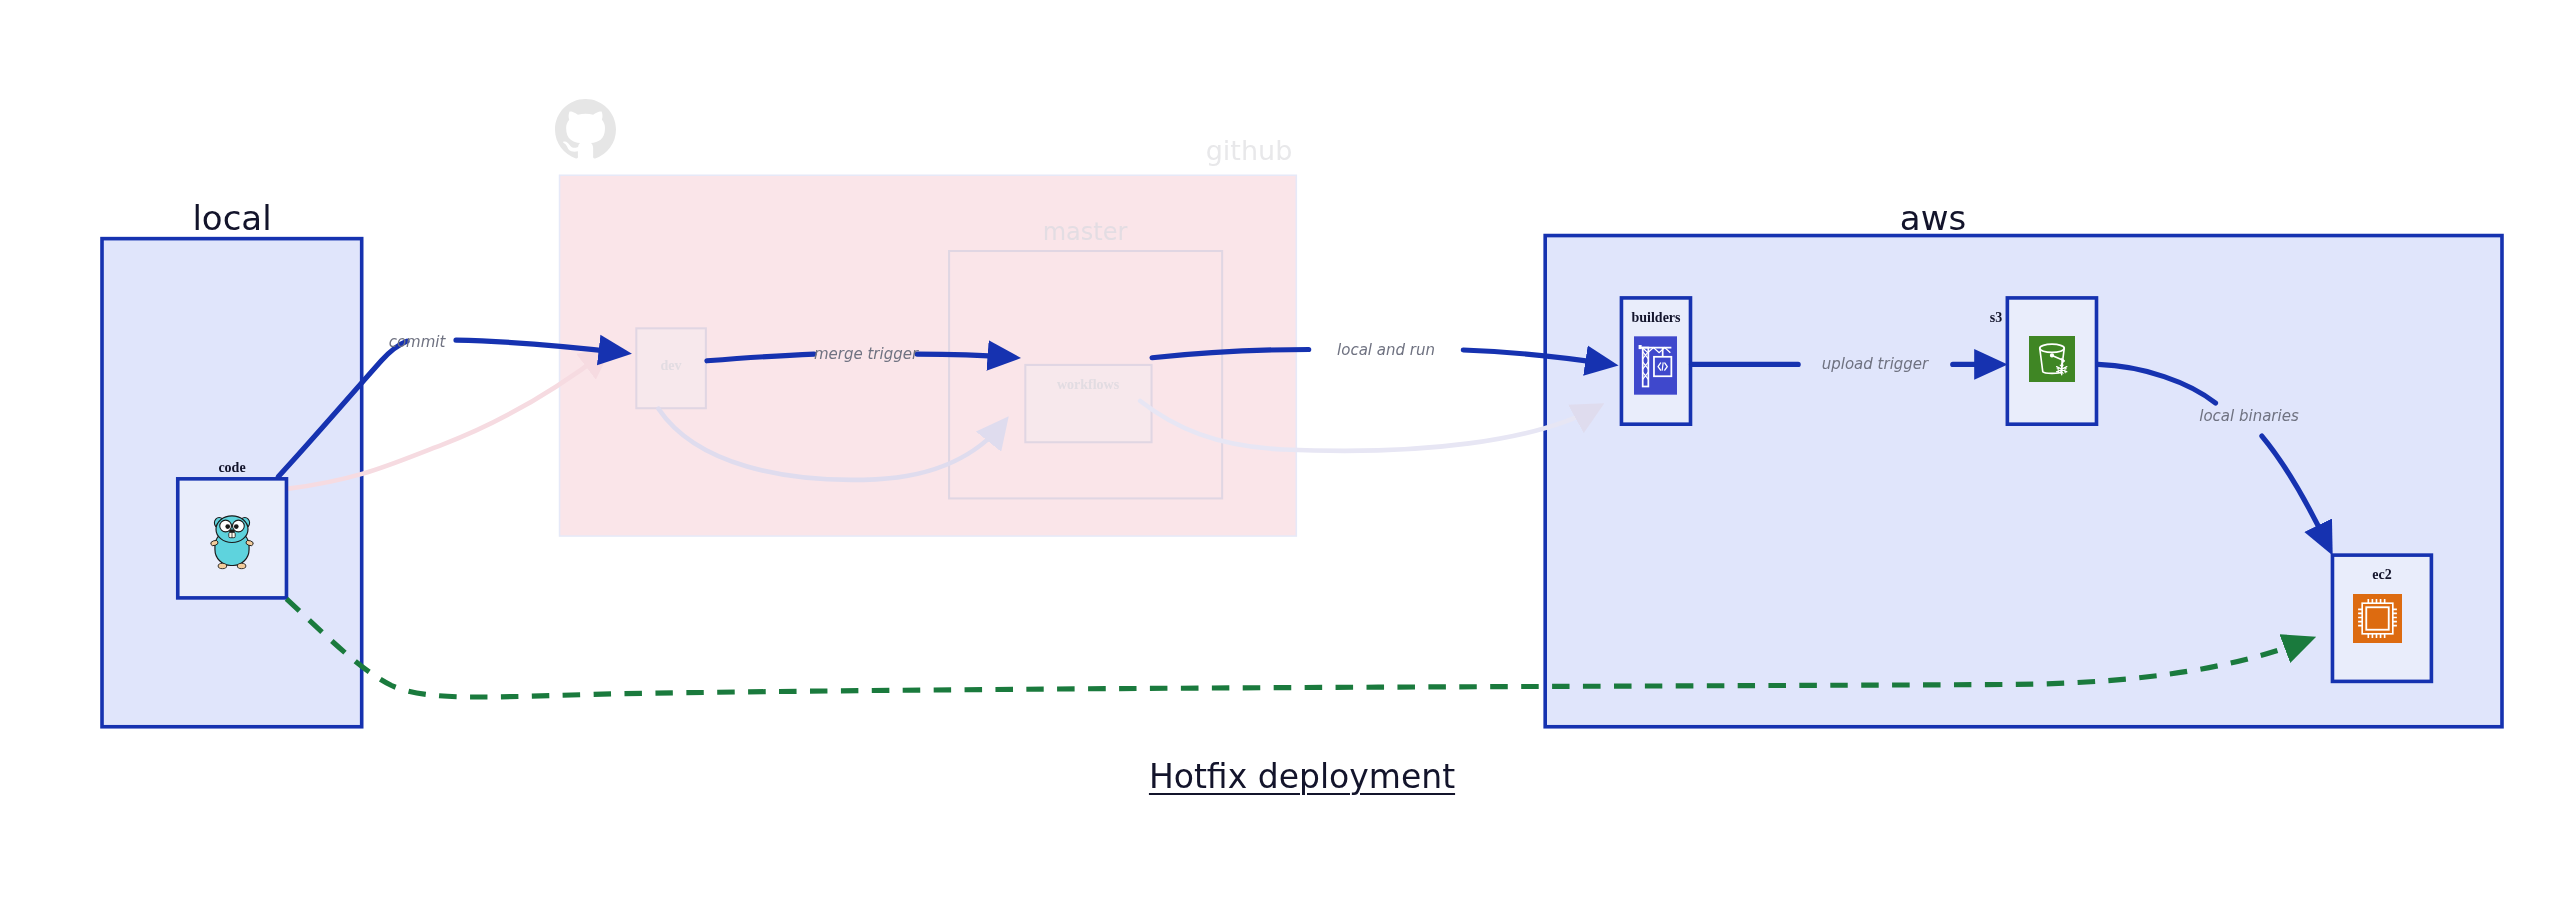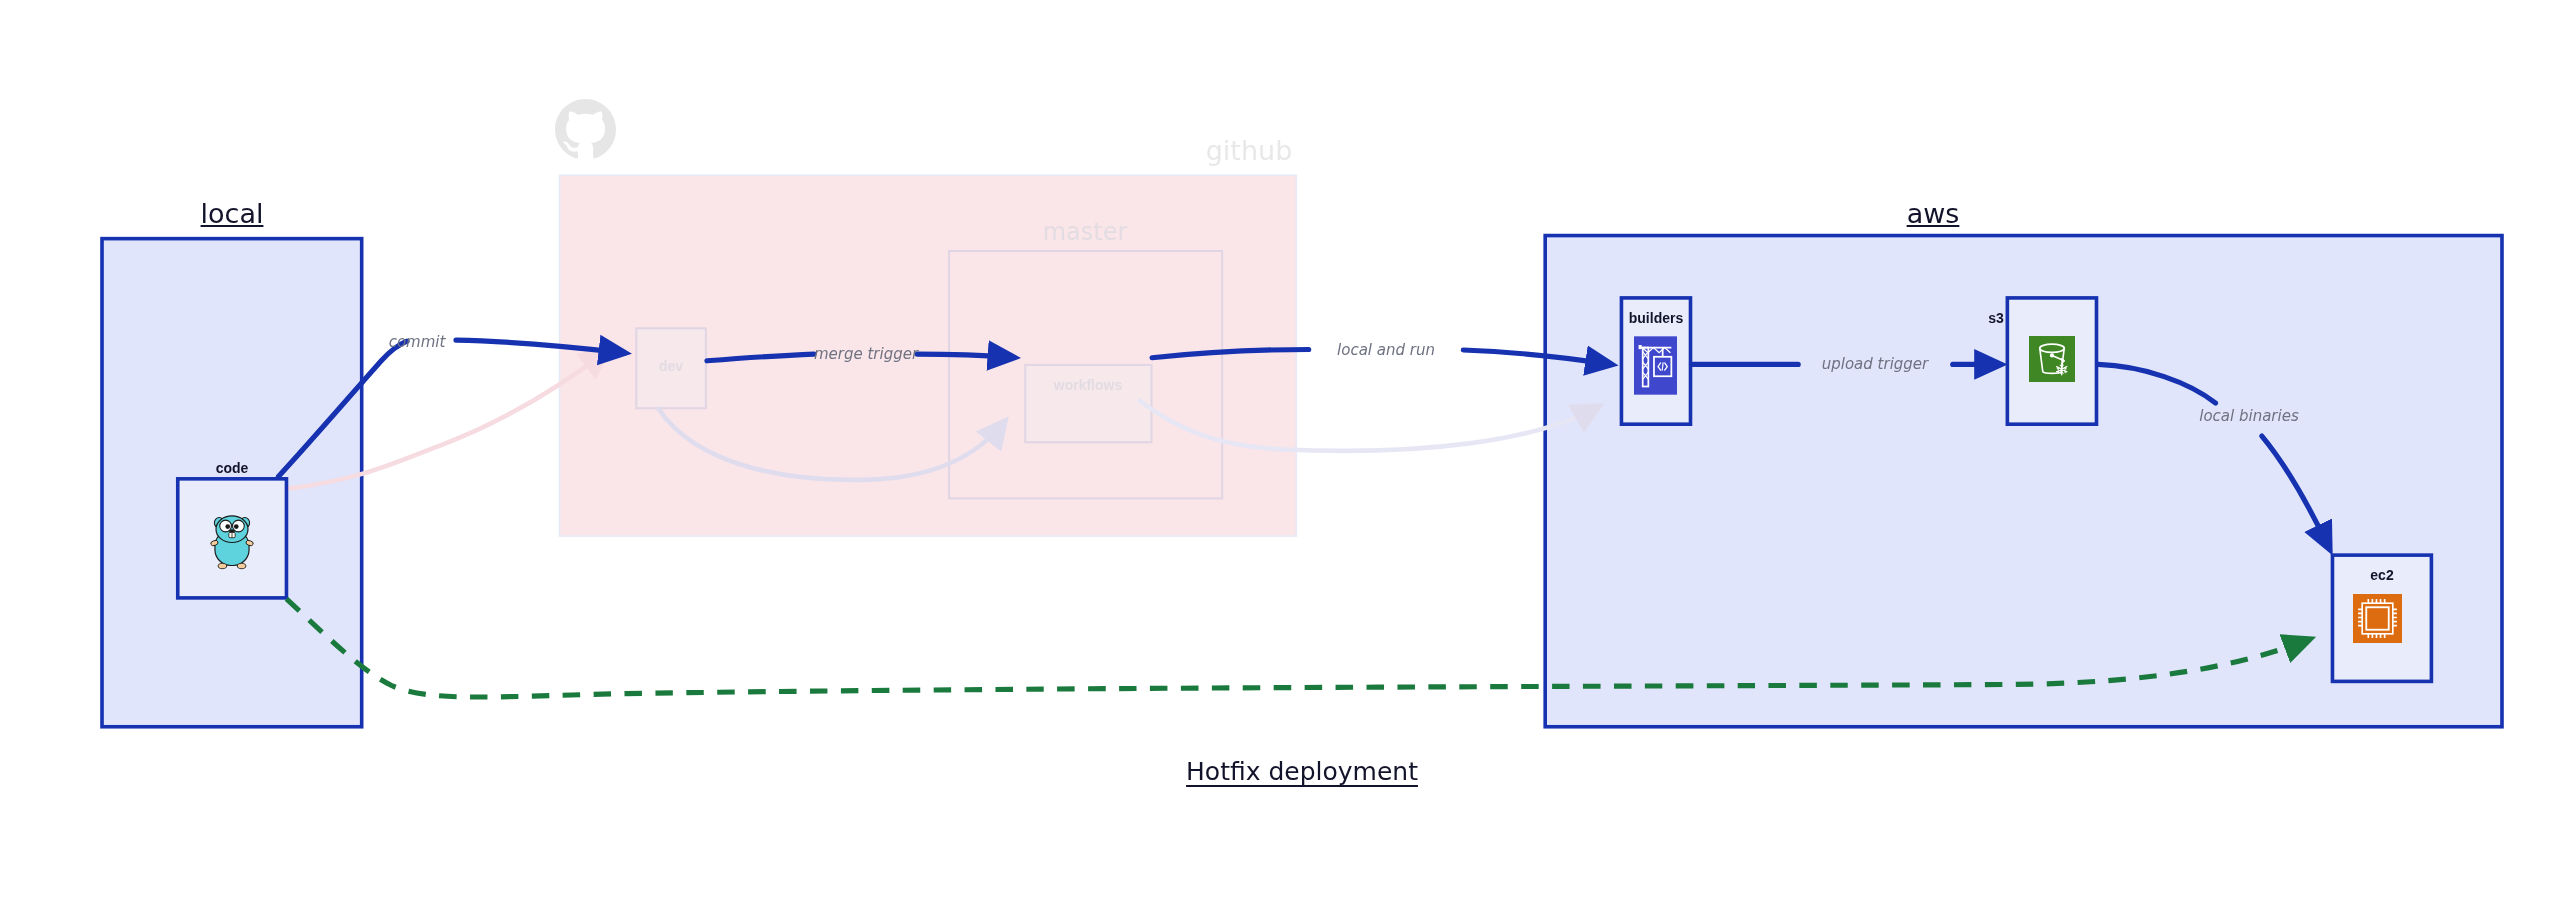--- a/index.html
+++ b/index.html
@@ -28,34 +28,33 @@
     height: 902px;
   }
   .grp-label {
     position: absolute;
     font-family: "DejaVu Sans", sans-serif;
     white-space: nowrap;
     transform: translateX(-50%);
   }
   .grp-label.local, .grp-label.aws {
     color: #13142b;
-    font-size: 27px;
-    text-decoration: underline;
+    font-size: 34px;
   }
   .grp-label.github {
     color: #e8e8ea;
     font-size: 27px;
   }
   .grp-label.master {
     color: #e3dde3;
     font-size: 24px;
   }
   .node-title {
     position: absolute;
-    font-family: Liberation Sans, sans-serif;
+    font-family: Liberation Serif, serif;
     font-weight: bold;
     white-space: nowrap;
     transform: translateX(-50%);
     text-align: right;
   }
   .node-title.solid { color: #13142b; font-size: 14px; }
   .node-title.faded { color: #e2dce2; font-size: 14px; }
   .edge-label {
     position: absolute;
     font-family: "DejaVu Sans", sans-serif;
@@ -65,21 +64,21 @@
     white-space: nowrap;
     transform: translate(-50%, -50%);
     background: transparent;
   }
   .page-title {
     position: absolute;
     left: 1302px;
     top: 757px;
     transform: translateX(-50%);
     font-family: "DejaVu Sans", sans-serif;
-    font-size: 25px;
+    font-size: 33px;
     color: #13142b;
     text-decoration: underline;
     text-decoration-thickness: 2.1px;
     text-underline-offset: 5.2px;
     white-space: nowrap;
   }
   .icon-box {
     position: absolute;
   }
 </style>

